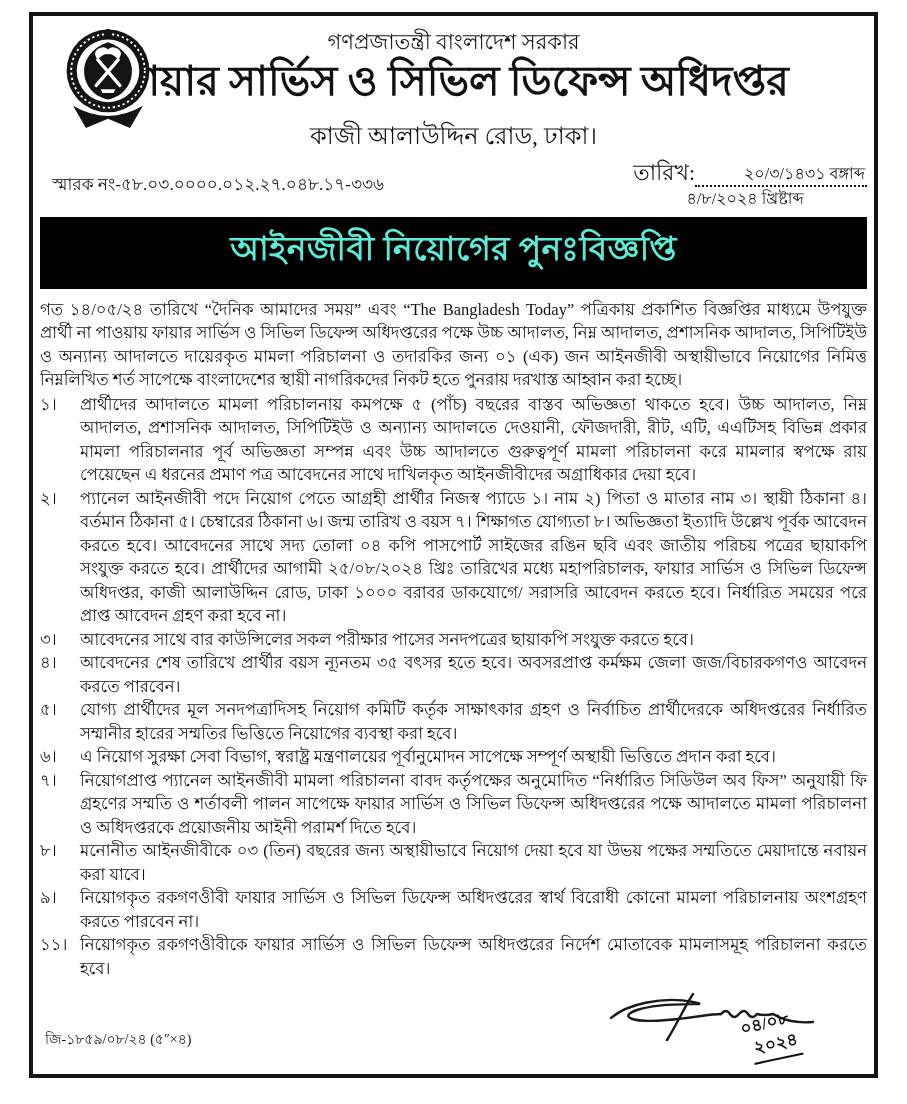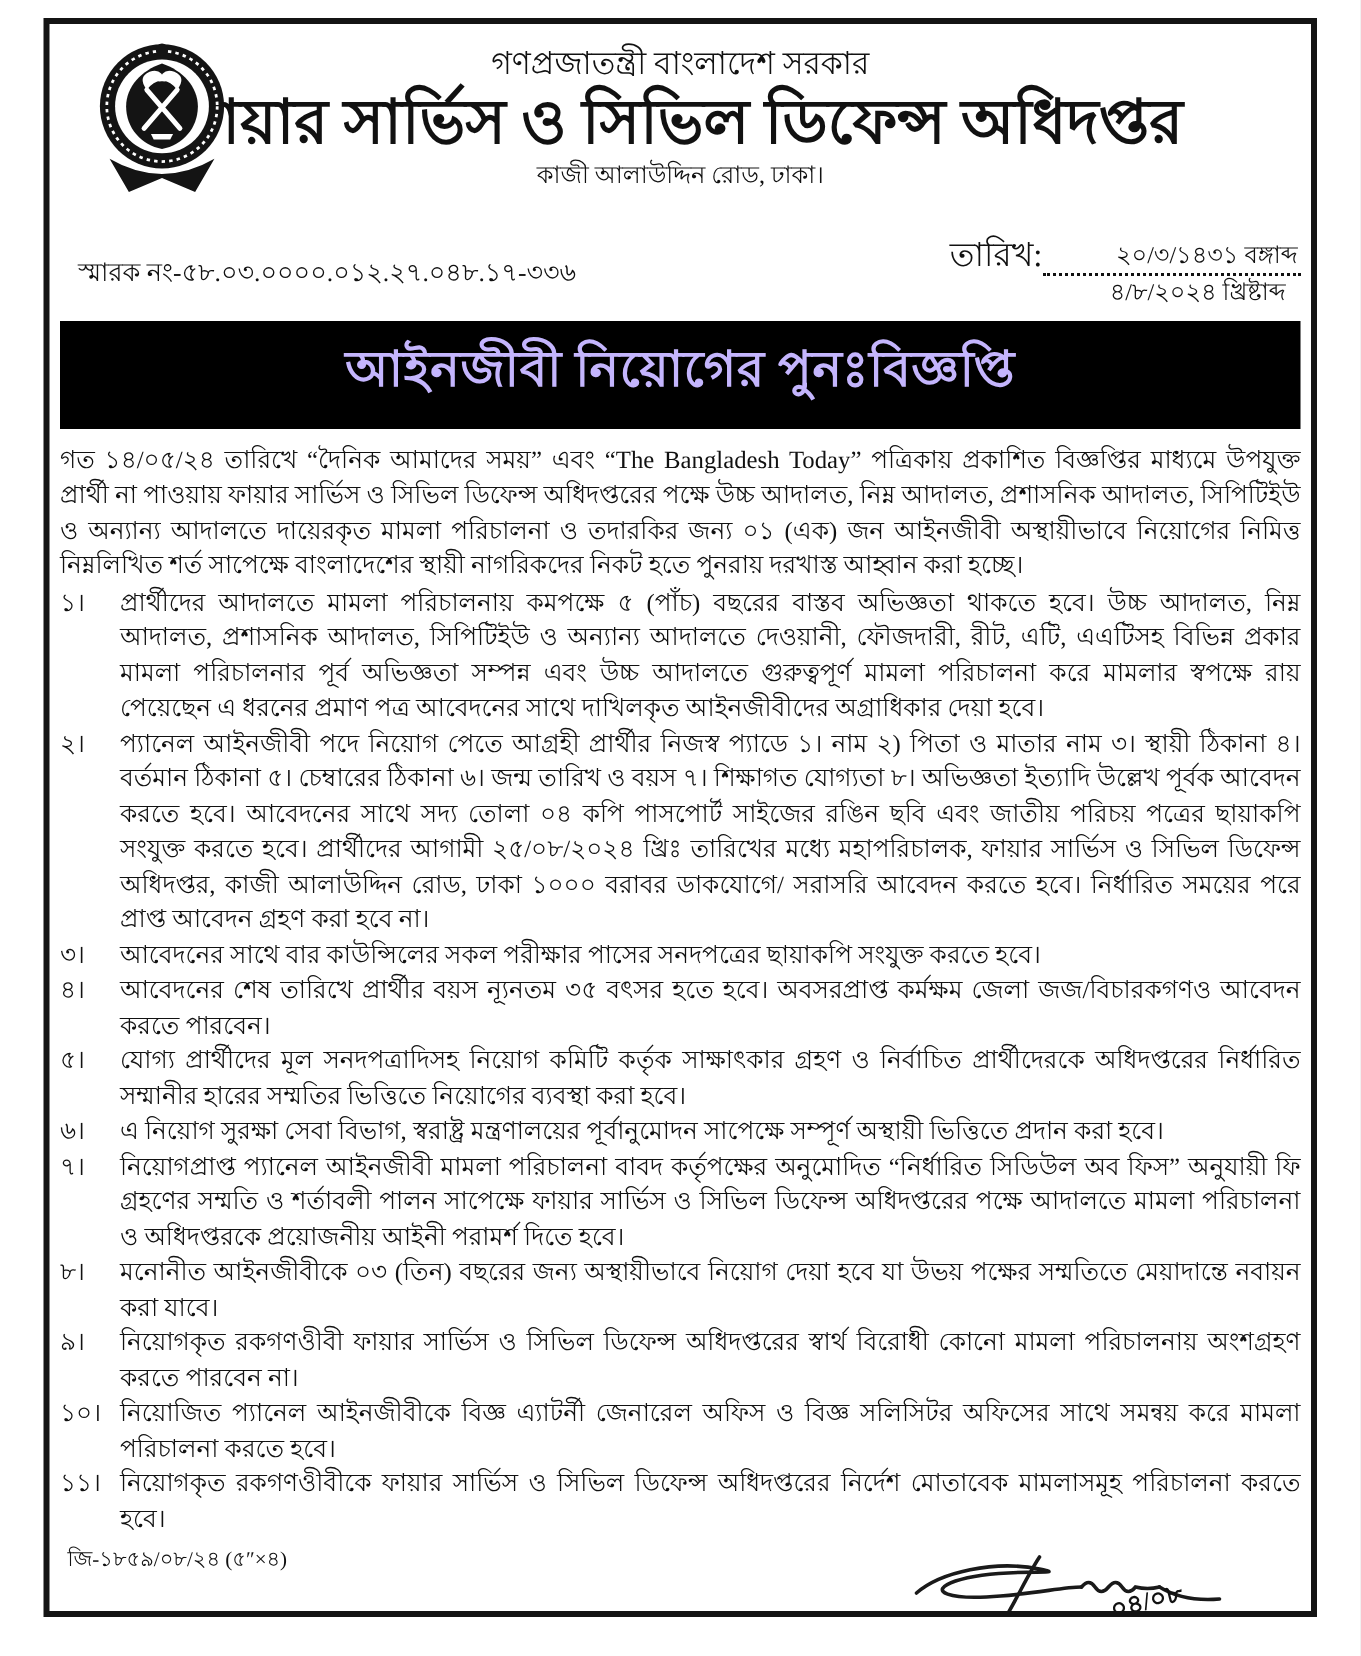--- a/index.html
+++ b/index.html
@@ -11,32 +11,32 @@
   .frame {
     position:absolute; left:29px; top:12px; width:849px; height:1066px;
     box-sizing:border-box; border:4px solid #141414; padding:8px 7px 6px 7px;
     overflow:hidden;
   }
   
   .header { position:relative; text-align:center; padding-top:6px; min-height:118px; }
   .emblem { position:absolute; left:22px; top:0px; width:92px; height:114px; }
   .h-govt { font-size:21px; line-height:1.2; }
   .h-dept { font-size:41px; font-weight:bold; line-height:1.15; margin-top:3px; }
-  .h-addr { font-size:16px; line-height:1.2; margin-top:3px; }
+  .h-addr { font-size:24px; line-height:1.2; margin-top:17px; }
   
   .meta { display:flex; justify-content:space-between; align-items:flex-end; margin-top:8px;margin-left:12px; }
   .memo { font-size:17px; padding-bottom:10px; }
   .dateblock { text-align:right; font-size:16px; line-height:1.25; }
   .date-top { display:flex; align-items:flex-end; justify-content:flex-end; }
   .date-label { font-size:22px; }
   .date-dots { display:inline-block; min-width:168px; border-bottom:2px dotted #111; padding:0 2px 1px; }
-  .date-greg { text-align:right; padding-right:10px; margin-top:2px; }
+  .date-greg { text-align:center; padding-right:10px; margin-top:2px; }
   
   .titlebar {
-    margin-top:8px; background:#000; color:#c4b5fd; text-align:center;
+    margin-top:8px; background:#000; color:#5eead4; text-align:center;
     font-size:33px; font-weight:bold; padding:6px 0 10px; letter-spacing:0.5px;
   }
   
   .intro { font-size:16.5px; line-height:23.5px; text-align:justify; margin-top:9px; }
   .terms { margin-top:1px; }
   .term { display:flex; font-size:16.5px; line-height:23.5px; }
   .term-num { flex:0 0 40px; }
   .term-text { flex:1; text-align:justify; }
   
   .sig { width:380px; margin-left:auto; margin-top:0; text-align:center; position:relative; }
@@ -122,24 +122,20 @@
         </div>
       <div class="term">
           <span class="term-num">৮।</span>
           <span class="term-text">মনোনীত আইনজীবীকে ০৩ (তিন) বছরের জন্য অস্থায়ীভাবে নিয়োগ দেয়া হবে যা উভয় পক্ষের সম্মতিতে মেয়াদান্তে নবায়ন করা যাবে।</span>
         </div>
       <div class="term">
           <span class="term-num">৯।</span>
           <span class="term-text">নিয়োগকৃত রকগণওীবী ফায়ার সার্ভিস ও সিভিল ডিফেন্স অধিদপ্তরের স্বার্থ বিরোধী কোনো মামলা পরিচালনায় অংশগ্রহণ করতে পারবেন না।</span>
         </div>
       <div class="term">
-          <span class="term-num">১০।</span>
-          <span class="term-text">নিয়োজিত প্যানেল আইনজীবীকে বিজ্ঞ এ্যাটর্নী জেনারেল অফিস ও বিজ্ঞ সলিসিটর অফিসের সাথে সমন্বয় করে মামলা পরিচালনা করতে হবে।</span>
-        </div>
-      <div class="term">
           <span class="term-num">১১।</span>
           <span class="term-text">নিয়োগকৃত রকগণওীবীকে ফায়ার সার্ভিস ও সিভিল ডিফেন্স অধিদপ্তরের নির্দেশ মোতাবেক মামলাসমূহ পরিচালনা করতে হবে।</span>
         </div>
     </div>
 
     <div class="sig">
       <div class="sig-art">
         <svg class="sig-svg" width="250" height="74" viewBox="0 0 250 74" aria-hidden="true">
           <g fill="none" stroke="#1a1a1a" stroke-width="2.4" stroke-linecap="round">
             <path d="M96,14 C88,26 80,44 70,60"></path>

